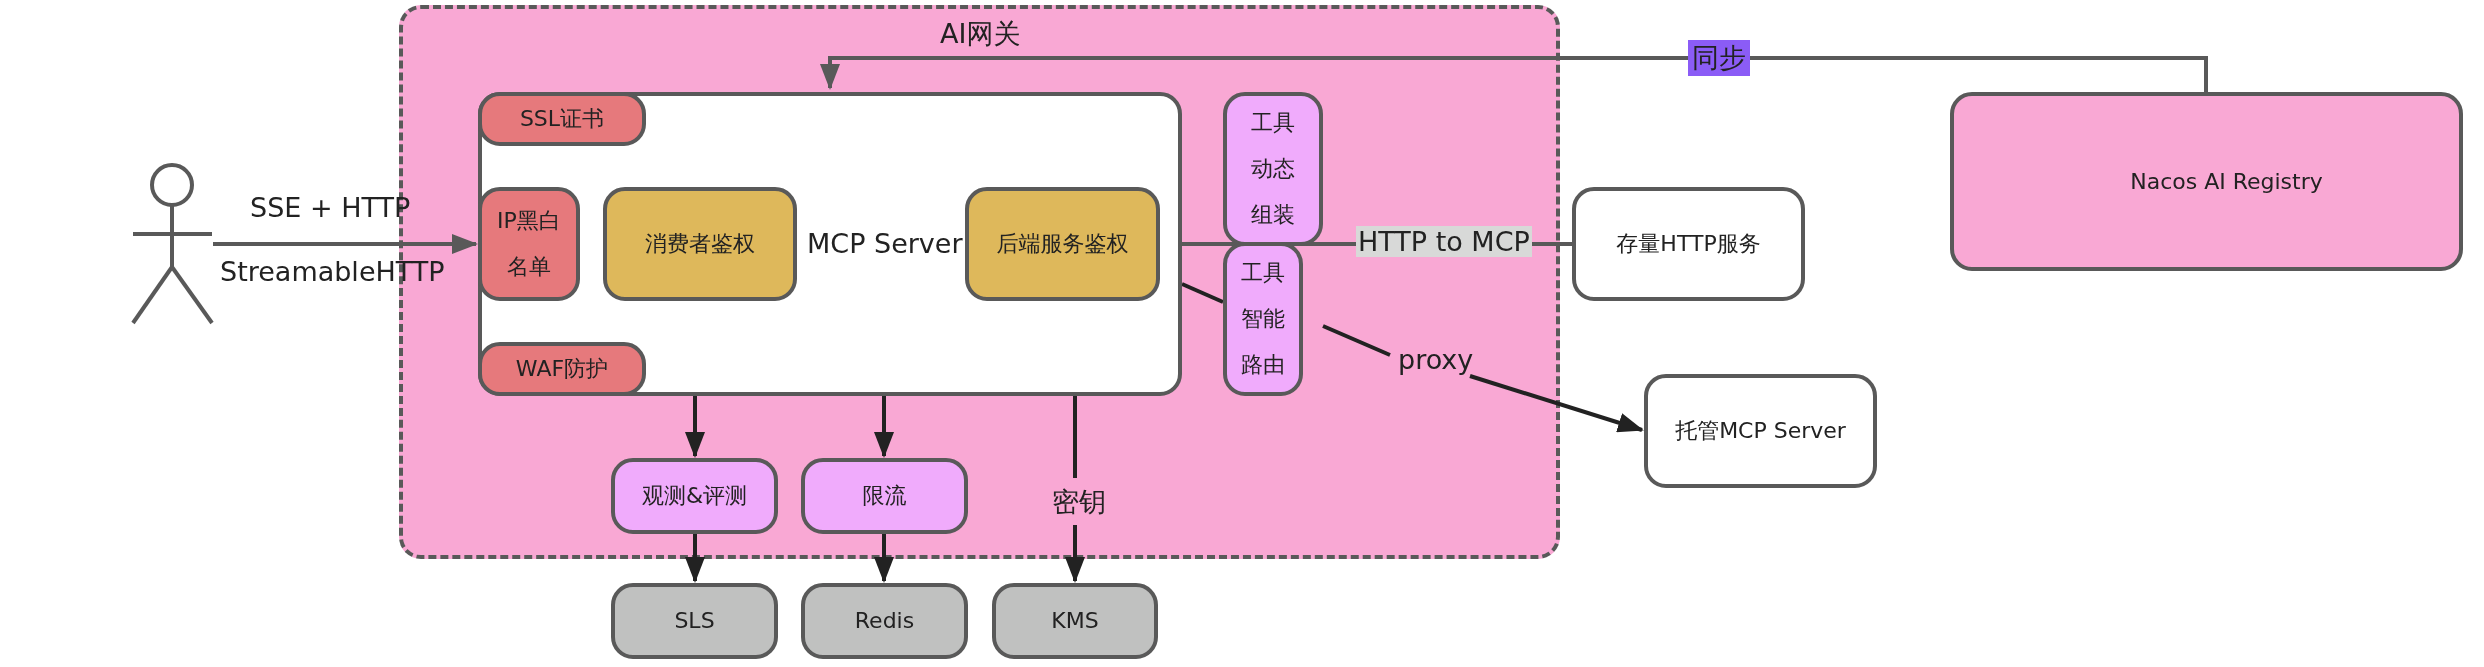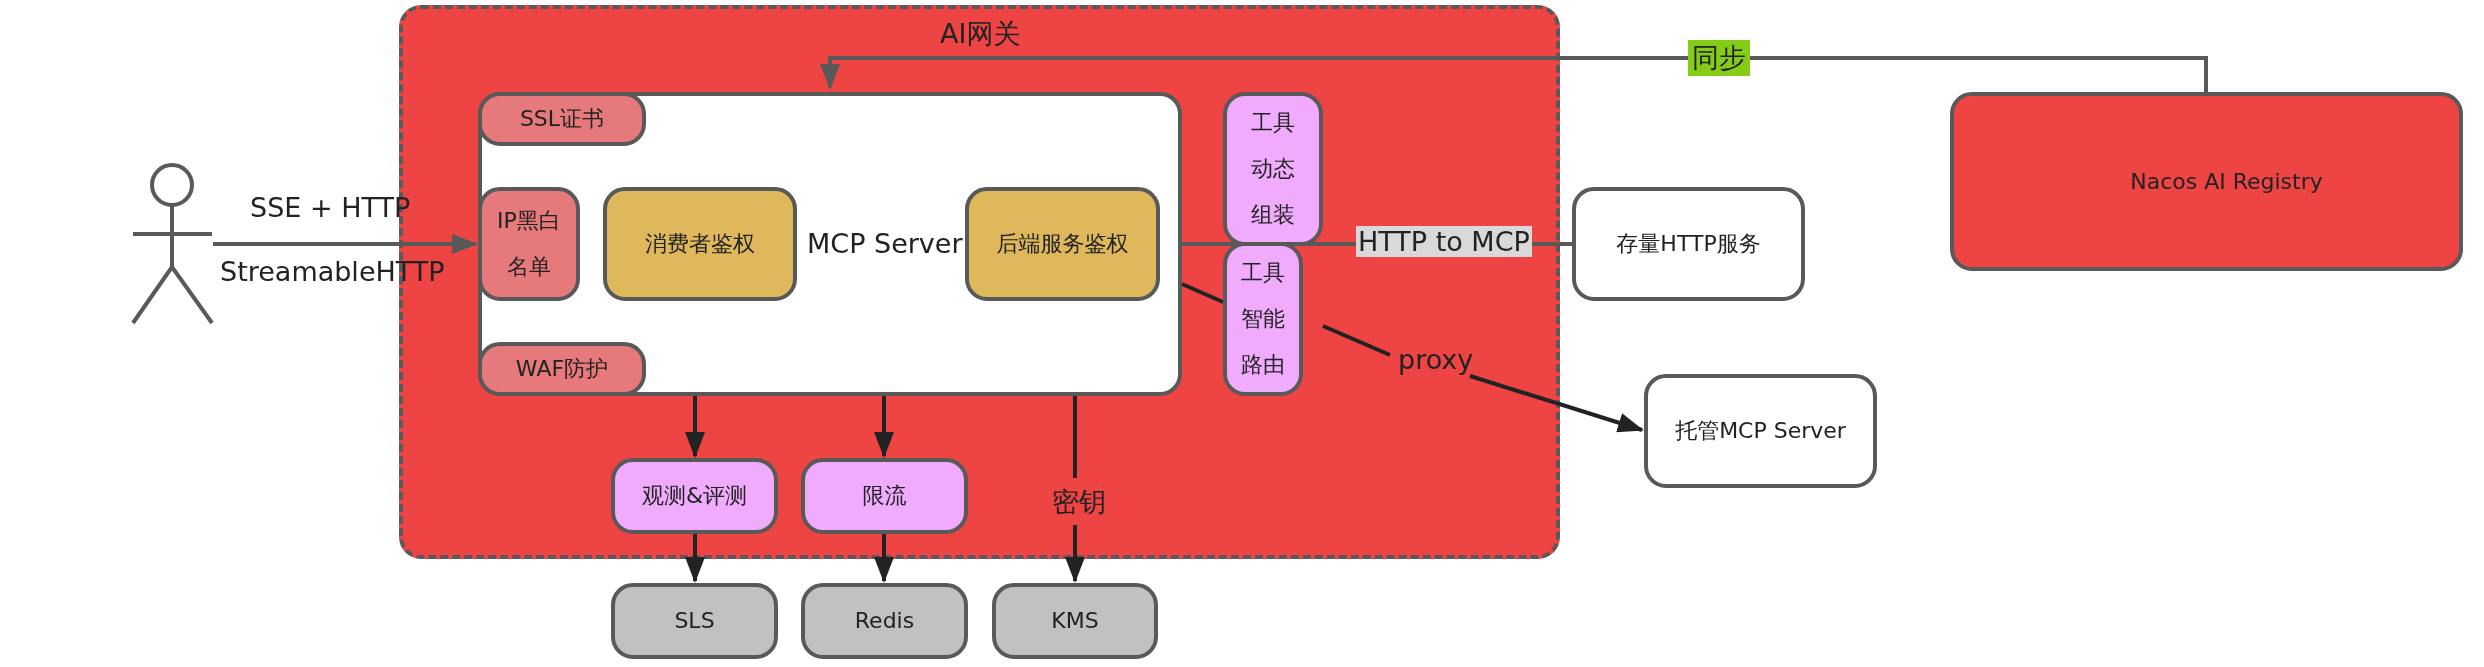--- a/index.html
+++ b/index.html
@@ -7,21 +7,21 @@
          font-family:"DejaVu Sans","Liberation Sans",sans-serif; color:#222; }
   .abs { position:absolute; box-sizing:border-box; }
   .box { position:absolute; box-sizing:border-box; border:4px solid #595959; border-radius:22px;
          display:flex; align-items:center; justify-content:center; text-align:center;
          font-size:22px; line-height:46px; color:#222; }
   .pink { background:#e6797c; }
   .gold { background:#deb85b; }
   .teal { background:#f0abfc; }
   .grey { background:#c0c1c0; }
   .white { background:#ffffff; }
-  .lgrey { background:#ef4444;padding-left:40px; }
+  .lgrey { background:#f9a8d4;padding-left:40px; }
   .lbl { position:absolute; font-size:27px; color:#222; white-space:nowrap; }
   svg.wires { position:absolute; left:0; top:0; }
 </style>
 </head>
 <body>
 
 <div class="abs lgrey" style="left:399px;top:5px;width:1161px;height:554px;border:4px dashed #595959;border-radius:22px;"></div>
 <div class="lbl" style="left:940px;top:16px;">AI网关</div>
 
 <svg class="wires" width="2484" height="667">
@@ -57,21 +57,21 @@
   <line x1="695" y1="396" x2="695" y2="456" stroke="#222" stroke-width="4" marker-end="url(#ahd)"></line>
   <line x1="884" y1="396" x2="884" y2="456" stroke="#222" stroke-width="4" marker-end="url(#ahd)"></line>
   <line x1="695" y1="534" x2="695" y2="581" stroke="#222" stroke-width="4" marker-end="url(#ahd)"></line>
   <line x1="884" y1="534" x2="884" y2="581" stroke="#222" stroke-width="4" marker-end="url(#ahd)"></line>
   <line x1="1075" y1="396" x2="1075" y2="478" stroke="#222" stroke-width="4"></line>
   <line x1="1075" y1="525" x2="1075" y2="581" stroke="#222" stroke-width="4" marker-end="url(#ahd)"></line>
 </svg>
 
 <div class="lbl" style="left:250px;top:192px;">SSE + HTTP</div>
 <div class="lbl" style="left:220px;top:256px;">StreamableHTTP</div>
-<div class="lbl" style="left:1688px;top:40px;background:#84cc16;padding:0 4px;">同步</div>
+<div class="lbl" style="left:1688px;top:40px;background:#8b5cf6;padding:0 4px;">同步</div>
 
 <div class="box white" style="left:478px;top:92px;width:704px;height:304px;"></div>
 <div class="lbl" style="left:807px;top:228px;">MCP Server</div>
 
 <div class="box pink" style="left:478px;top:92px;width:168px;height:54px;">SSL证书</div>
 <div class="box pink" style="left:478px;top:187px;width:102px;height:114px;padding:0 10px;">
   <span>IP黑白名单</span>
 </div>
 <div class="box pink" style="left:478px;top:342px;width:168px;height:54px;">WAF防护</div>
 

